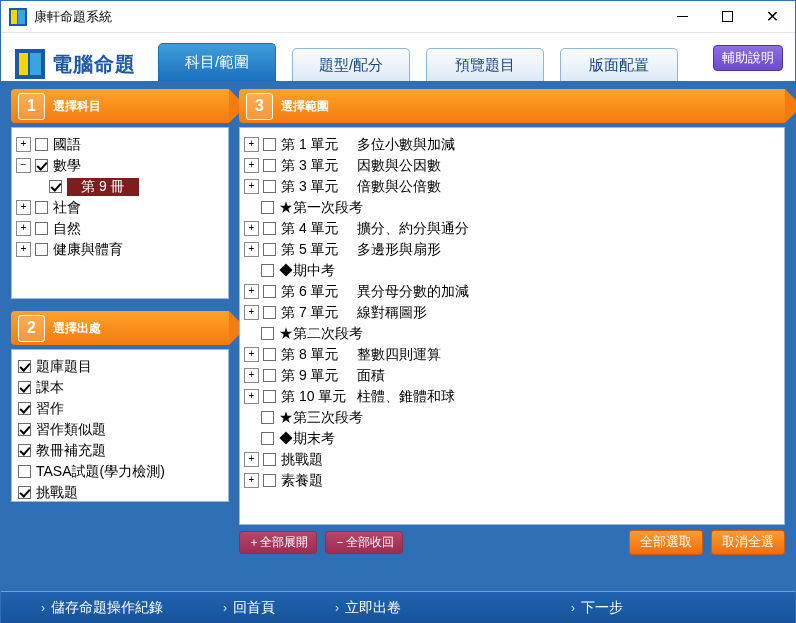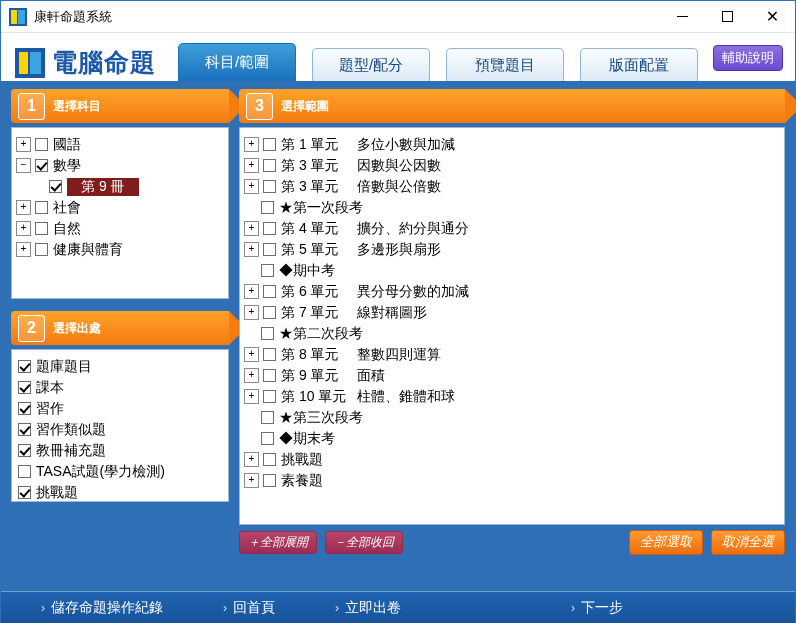--- a/index.html
+++ b/index.html
@@ -121,21 +121,21 @@
     background: #ffd400;
   }
   .brand-logo::after {
     content: "";
     position: absolute;
     left: 15px; top: 4px;
     width: 11px; height: 22px;
     background: #3aa4e0;
   }
   .brand-title {
-    font-size: 25px;
+    font-size: 20px;
     font-weight: bold;
     color: #1c58a8;
     letter-spacing: 1px;
   }
   .tabs {
     display: flex;
     align-items: flex-end;
     margin-left: 22px;
     height: 40px;
   }
@@ -323,21 +323,20 @@
     height: 21px;
     font-size: 14px;
     padding-left: 2px;
   }
   
   .range-footer {
     display: flex;
     align-items: center;
     margin-top: 6px;
     height: 22px;
-    font-style: italic;
   }
   .btn-small {
     height: 21px;
     padding: 0 8px;
     border-radius: 3px;
     font-size: 12px;
     color: #ffffff;
     display: inline-flex;
     align-items: center;
     justify-content: center;

